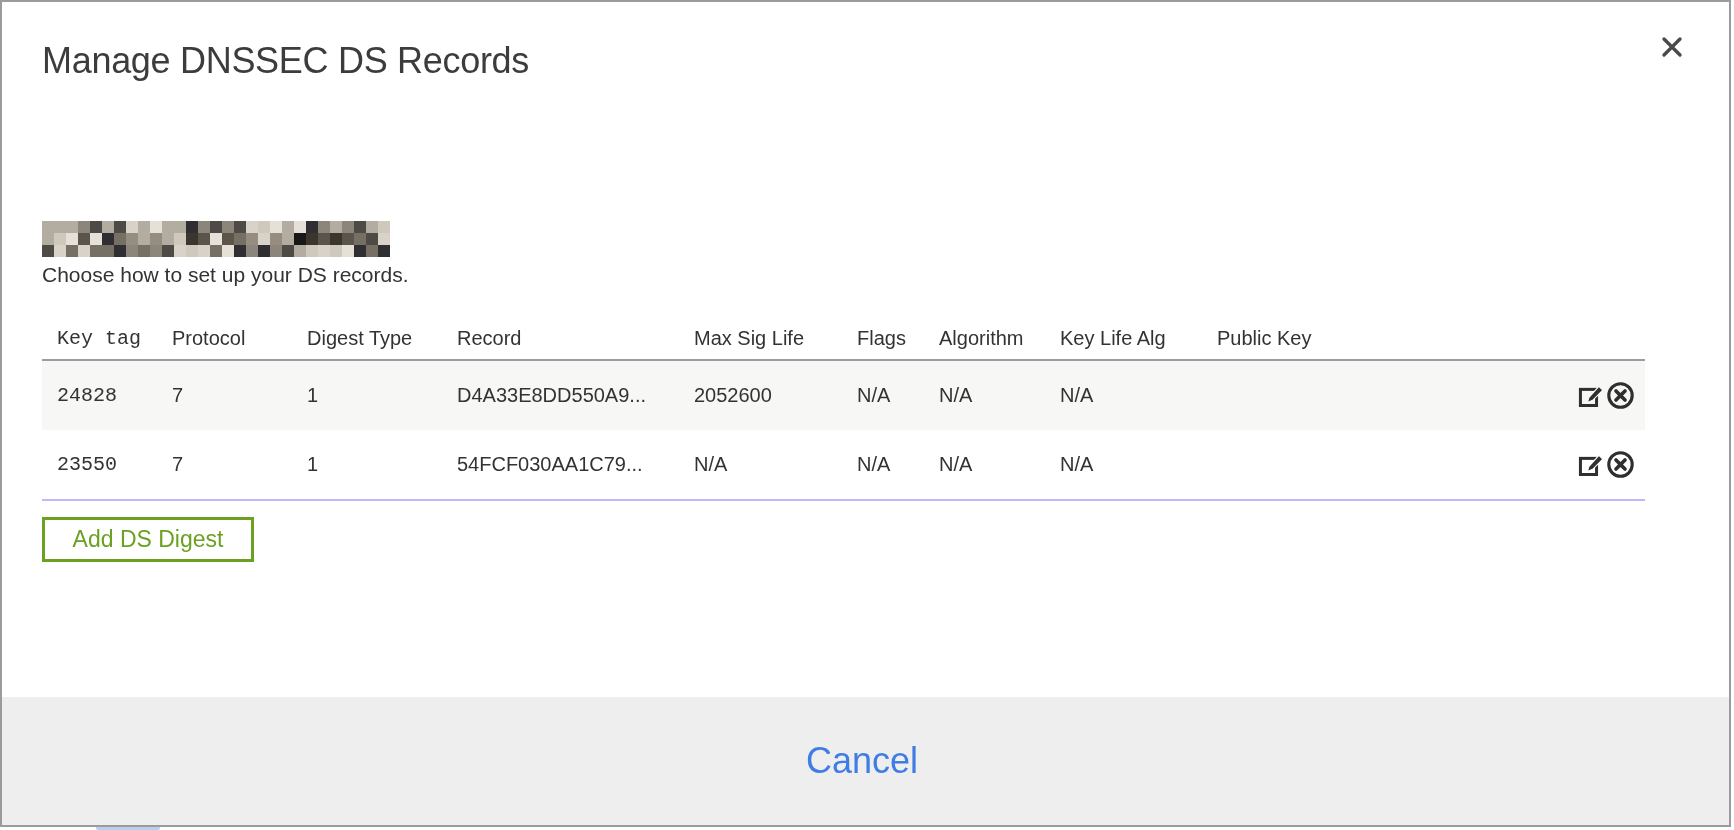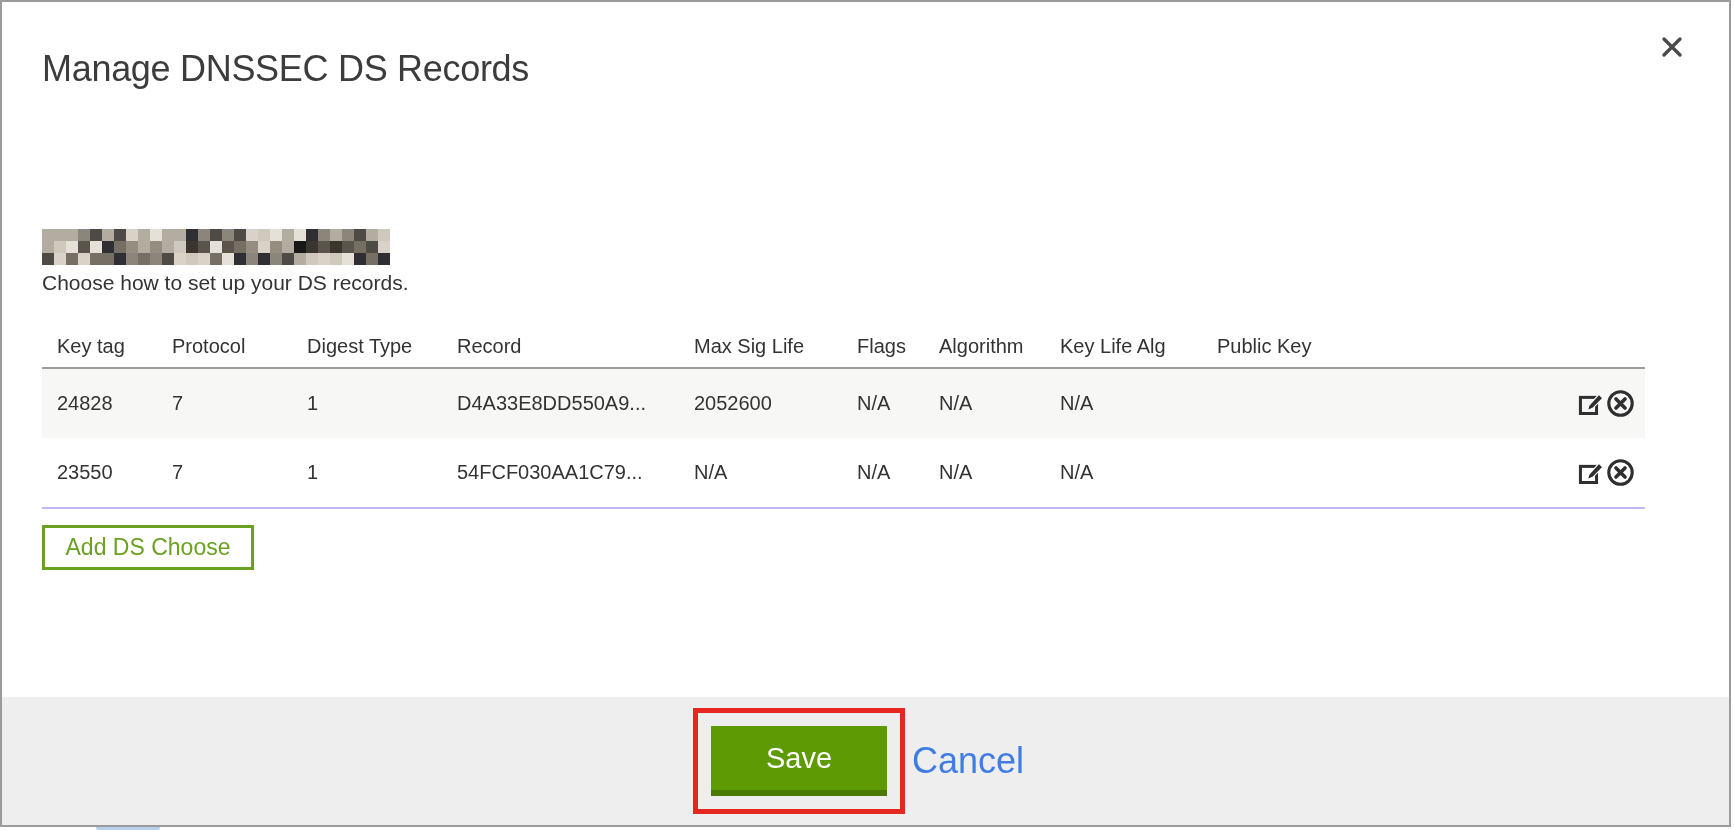--- a/index.html
+++ b/index.html
@@ -14,21 +14,21 @@
     position: absolute; left: 0; top: 0;
     width: 1731px; height: 827px;
     border: 2px solid #9b9b9b;
     background: #ffffff;
     display: flex; flex-direction: column;
     z-index: 1;
   }
   .content {
     flex: 1 1 auto;
     position: relative;
-    padding: 16px 40px;
+    padding: 8px 40px;
     border-radius: 11px;
   }
   .dialog-title {
     margin-top: 30px;
     font-size: 36px;
     font-weight: 400;
     color: #3c3c3c;
     letter-spacing: -0.3px;
   }
   .close-btn {
@@ -68,21 +68,21 @@
     vertical-align: middle;
     overflow: hidden; white-space: nowrap;
   }
   .ds-table td {
     height: 70px;
     font-size: 20px;
     color: #333333;
     vertical-align: middle;
     overflow: hidden; white-space: nowrap;
   }
-  .ds-table th:first-child, .ds-table td:first-child { padding-left: 15px; }
+  .ds-table th:first-child, .ds-table td:first-child { padding-left: 15px; font-family: Liberation Mono, monospace; }
   .ds-table tbody tr:nth-child(odd) { background: #f7f7f6; }
   .ds-table tbody tr:last-child td { border-bottom: 2px solid #c4b5fd; }
   .actions-cell { text-align: right; padding-right: 10px; }
   .icon-btn {
     background: transparent; border: none; padding: 0;
     cursor: pointer; vertical-align: middle;
     display: inline-block; line-height: 0;
   }
   .add-ds-btn {
     margin-top: 16px;
@@ -306,27 +306,24 @@
                     <rect x="3.2" y="7.8" width="15" height="15" fill="none" stroke="#2f2f2f" stroke-width="2.8"></rect>
                     <path d="M9.8 20 l1.2-4.6 L20.4 5 l3.6 3.6 -9.4 9.4 -4.8 2 z" fill="#2f2f2f" stroke="#fff" stroke-width="1"></path>
                   </svg></span></button><button class="icon-btn"><span><svg width="29" height="29" viewBox="0 0 27 27">
                     <circle cx="13.5" cy="13.5" r="10.9" fill="none" stroke="#2f2f2f" stroke-width="2.9"></circle>
                     <path d="M9.3 9.3 L17.7 17.7 M17.7 9.3 L9.3 17.7" stroke="#2f2f2f" stroke-width="3.4" stroke-linecap="round"></path>
                   </svg></span></button></td>
           </tr>
         </tbody>
     </table>
 
-    <button class="add-ds-btn">Add DS Choose</button>
+    <button class="add-ds-btn">Add DS Digest</button>
 
   </div>
 
   <div class="footer">
     <div class="footer-group">
-      <div class="save-annotation">
-        <button class="save-btn">Save</button>
-      </div>
       <a class="cancel-link">Cancel</a>
     </div>
   </div>
 </div>
 
 <div class="blue-artifact"></div>
 
 </body></html>

